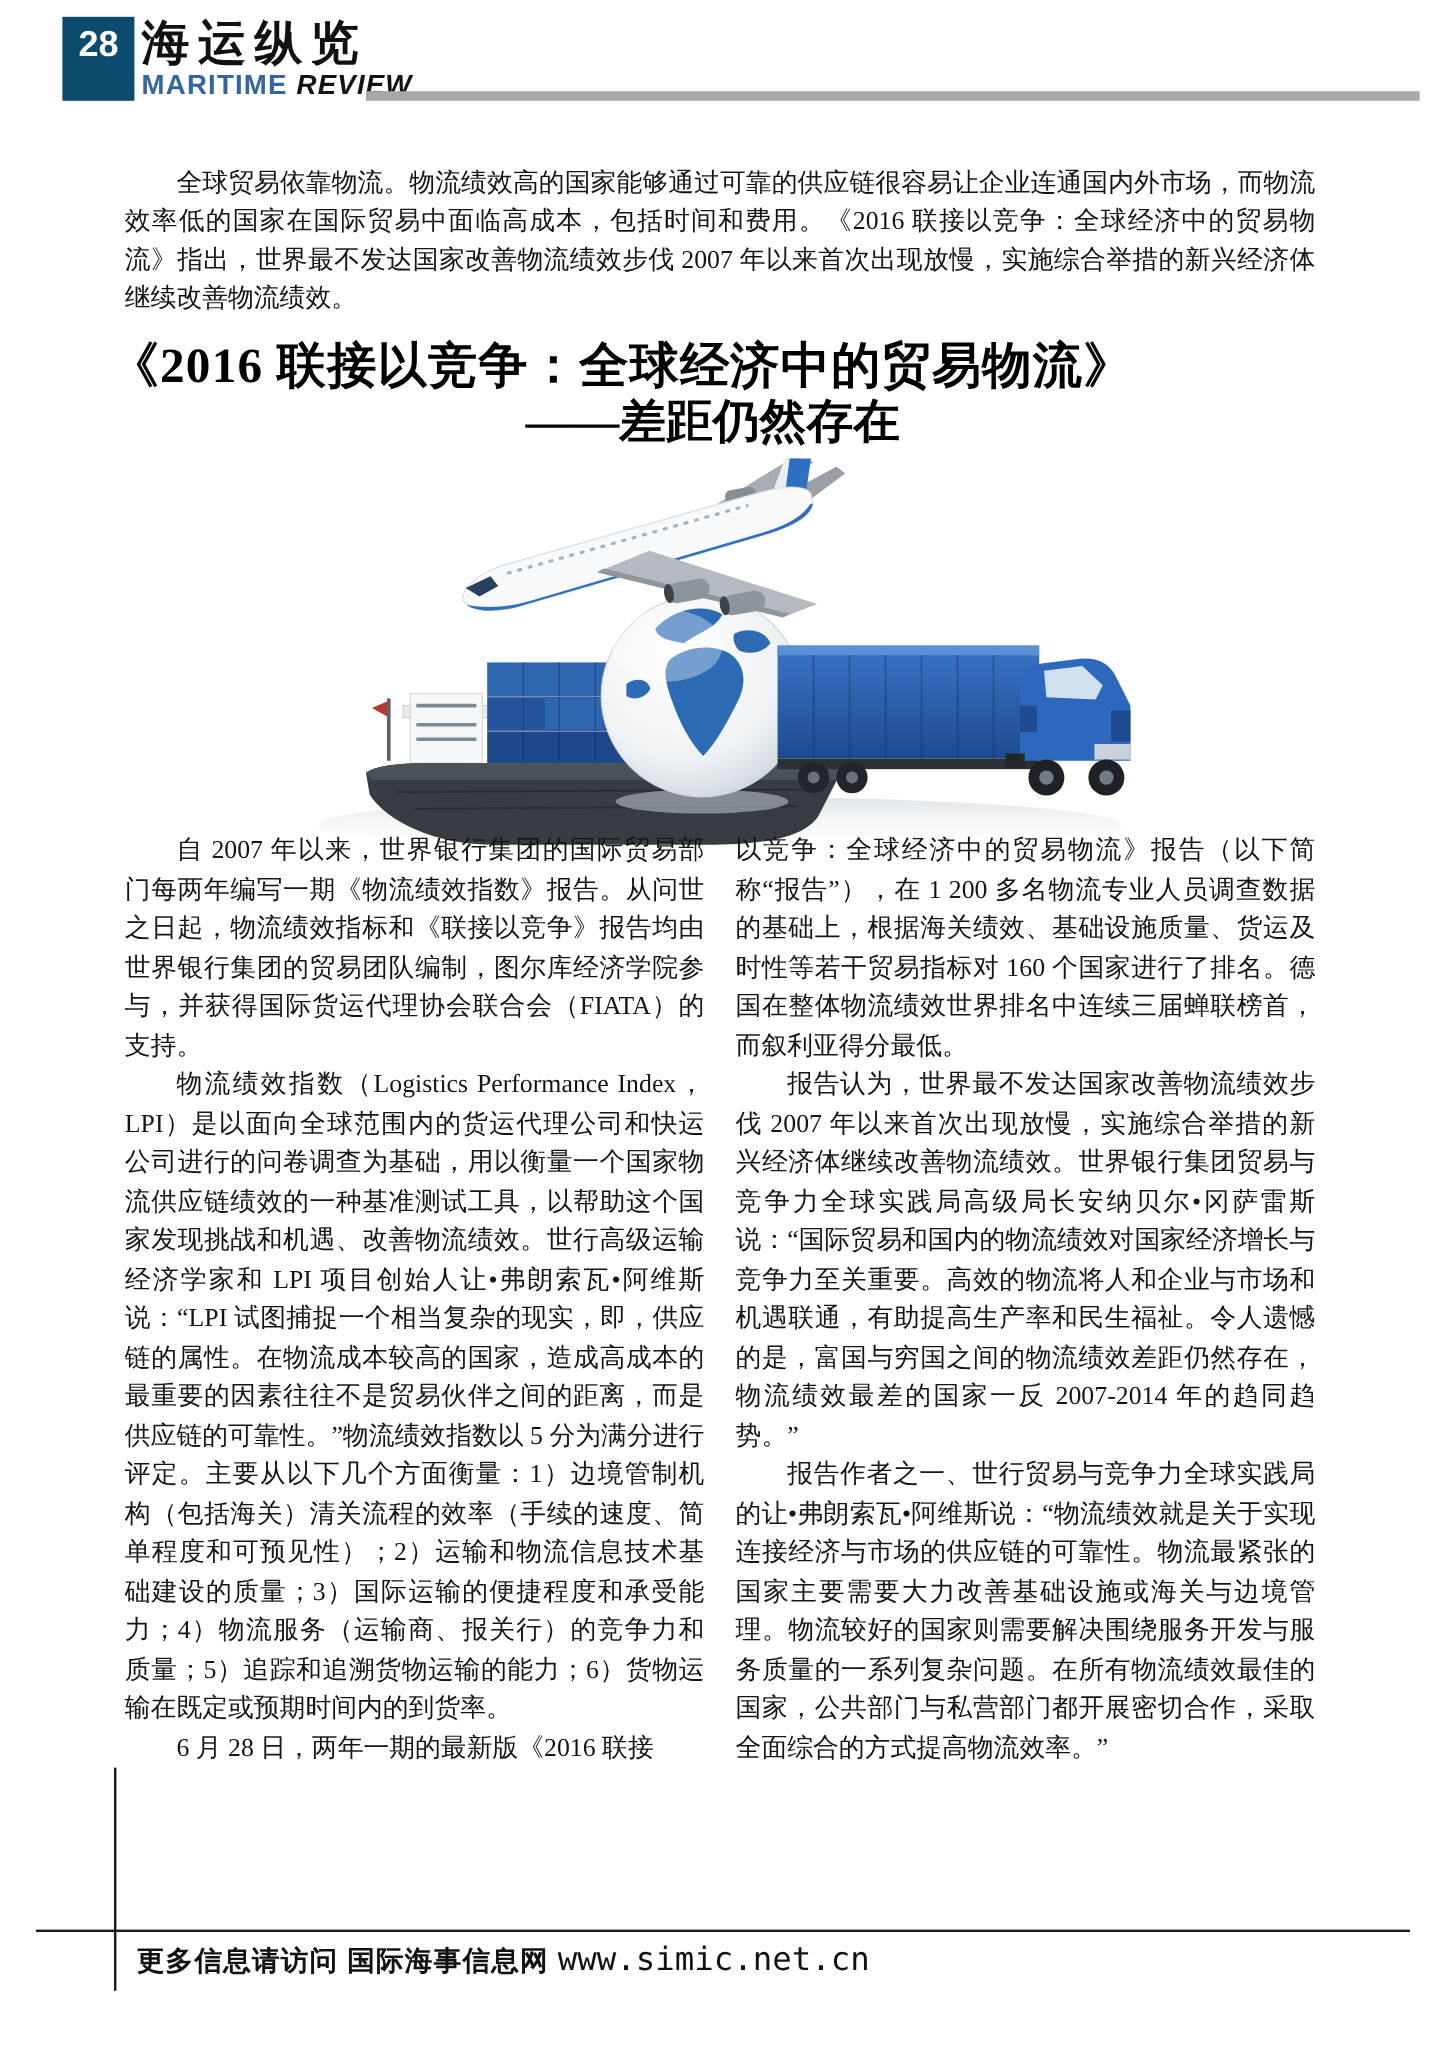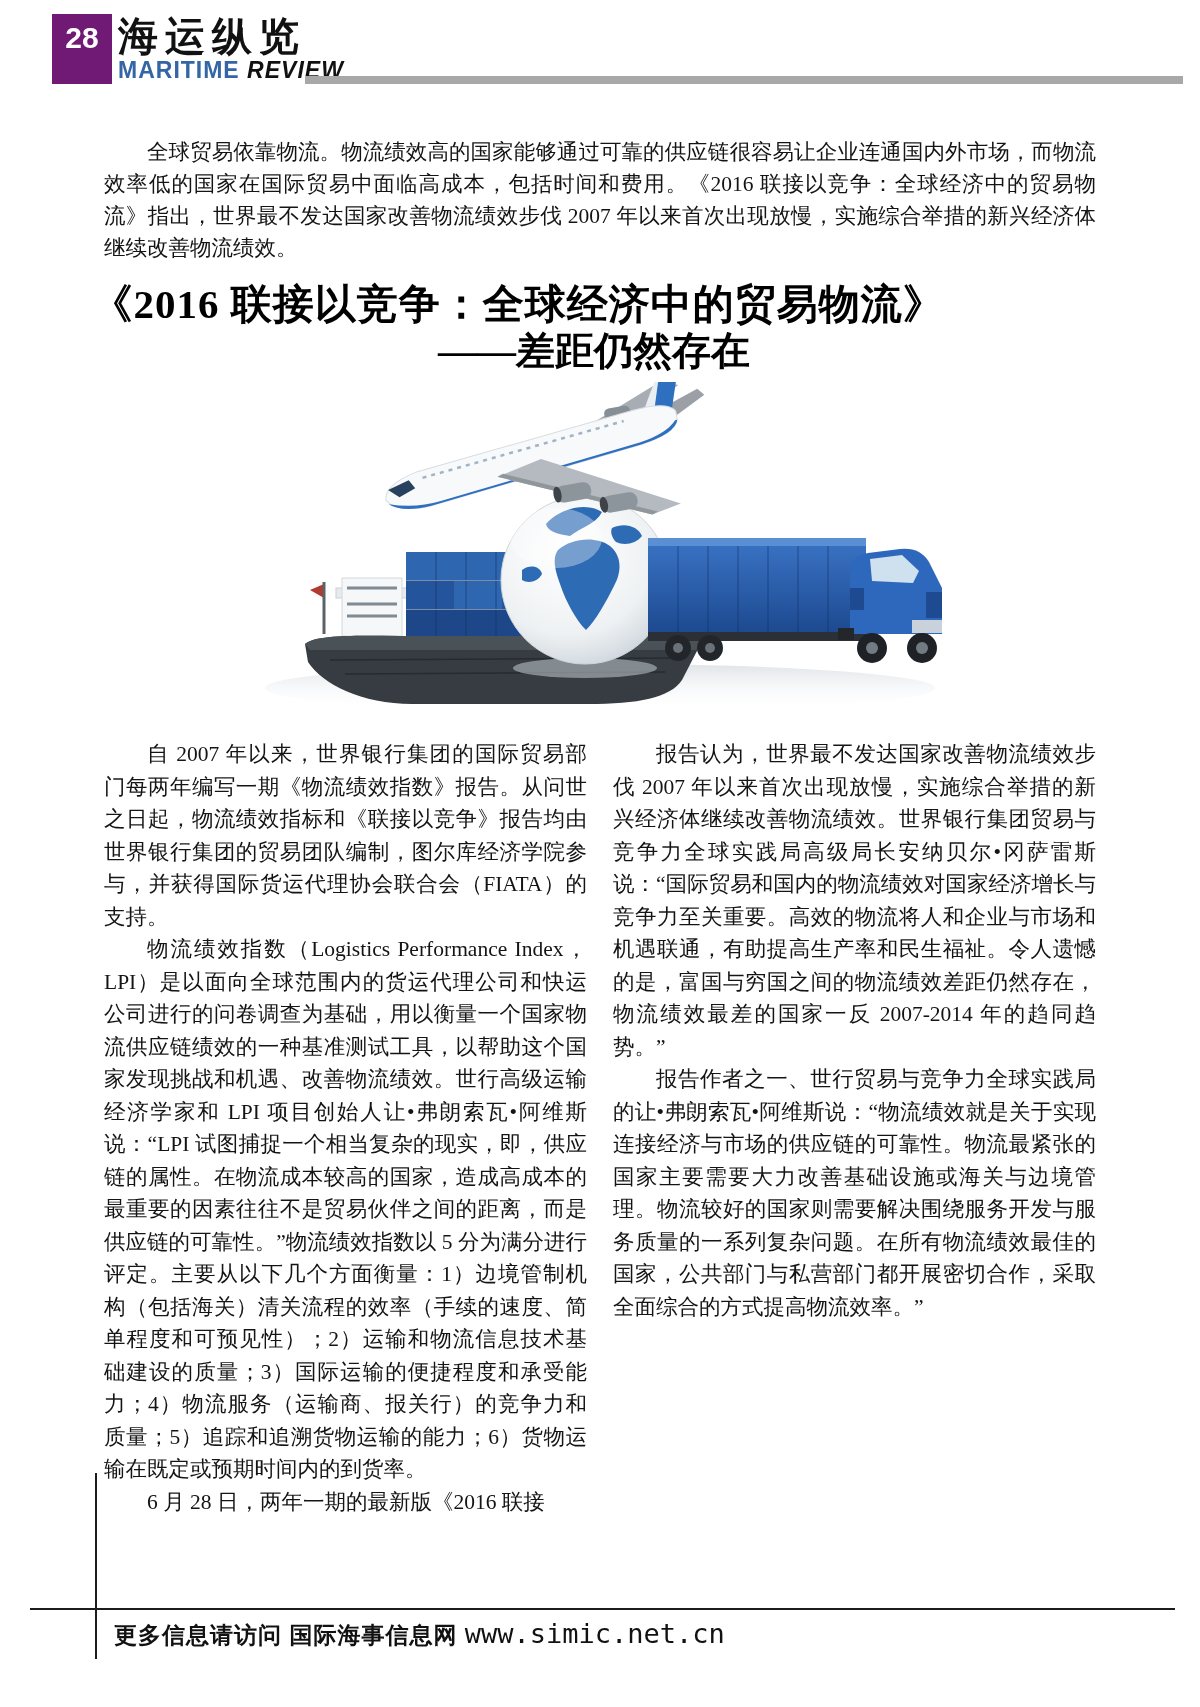--- a/index.html
+++ b/index.html
@@ -3,21 +3,21 @@
 <meta charset="utf-8">
 <style>
   html,body{margin:0;padding:0;}
   body{
     width:1200px;height:1707px;position:relative;background:#ffffff;
     font-family:"Liberation Serif", serif;color:#141414;overflow:hidden;
   }
   
   .page-num-box{
     position:absolute;left:52px;top:14px;width:60px;height:70px;
-    background:#701a75;color:#ffffff;text-align:center;
+    background:#0c4a6e;color:#ffffff;text-align:center;
     font-family:"Liberation Sans",sans-serif;font-weight:700;font-size:30px;line-height:48px;
   }
   .masthead{position:absolute;left:118px;top:14px;}
   .masthead-cn{
     font-family:"Liberation Sans",sans-serif;font-weight:700;font-size:40px;
     letter-spacing:7px;color:#111;line-height:44px;
   }
   .masthead-en{
     font-family:"Liberation Sans",sans-serif;font-weight:700;font-size:23px;
     letter-spacing:1px;line-height:24px;margin-top:0px;
@@ -40,21 +40,21 @@
   .article-subtitle{
     position:absolute;left:104px;top:324px;width:980px;text-align:center;
     font-size:39px;font-weight:700;color:#000;
   }
 
   
   .illustration{position:absolute;left:250px;top:382px;width:700px;height:332px;}
 
   
   .body-columns{
-    position:absolute;left:104px;top:738px;width:992px;display:flex;gap:26px;
+    position:absolute;left:104px;top:692px;width:992px;display:flex;gap:26px;
   }
   .col{flex:1;}
   .col p{
     margin:0;font-size:21.5px;line-height:32.5px;text-align:justify;text-indent:2em;
   }
   .col p.no-indent{text-indent:0;}
 
   
   .footer-rule{position:absolute;left:30px;top:1608px;width:1145px;height:2px;background:#1c1c1c;}
   .footer-vline{position:absolute;left:95px;top:1473px;width:2px;height:186px;background:#1c1c1c;}
@@ -222,20 +222,21 @@
 </svg>
 </div>
 
 <div class="body-columns">
   <div class="col">
     <p>自 2007 年以来，世界银行集团的国际贸易部门每两年编写一期《物流绩效指数》报告。从问世之日起，物流绩效指标和《联接以竞争》报告均由世界银行集团的贸易团队编制，图尔库经济学院参与，并获得国际货运代理协会联合会（FIATA）的支持。</p>
     <p>物流绩效指数（Logistics Performance Index，LPI）是以面向全球范围内的货运代理公司和快运公司进行的问卷调查为基础，用以衡量一个国家物流供应链绩效的一种基准测试工具，以帮助这个国家发现挑战和机遇、改善物流绩效。世行高级运输经济学家和 LPI 项目创始人让•弗朗索瓦•阿维斯说：“LPI 试图捕捉一个相当复杂的现实，即，供应链的属性。在物流成本较高的国家，造成高成本的最重要的因素往往不是贸易伙伴之间的距离，而是供应链的可靠性。”物流绩效指数以 5 分为满分进行评定。主要从以下几个方面衡量：1）边境管制机构（包括海关）清关流程的效率（手续的速度、简单程度和可预见性）；2）运输和物流信息技术基础建设的质量；3）国际运输的便捷程度和承受能力；4）物流服务（运输商、报关行）的竞争力和质量；5）追踪和追溯货物运输的能力；6）货物运输在既定或预期时间内的到货率。</p>
     <p>6 月 28 日，两年一期的最新版《2016 联接</p>
   </div>
   <div class="col">
+    <p class="no-indent">以竞争：全球经济中的贸易物流》报告（以下简称“报告”），在 1 200 多名物流专业人员调查数据的基础上，根据海关绩效、基础设施质量、货运及时性等若干贸易指标对 160 个国家进行了排名。德国在整体物流绩效世界排名中连续三届蝉联榜首，而叙利亚得分最低。</p>
     <p>报告认为，世界最不发达国家改善物流绩效步伐 2007 年以来首次出现放慢，实施综合举措的新兴经济体继续改善物流绩效。世界银行集团贸易与竞争力全球实践局高级局长安纳贝尔•冈萨雷斯说：“国际贸易和国内的物流绩效对国家经济增长与竞争力至关重要。高效的物流将人和企业与市场和机遇联通，有助提高生产率和民生福祉。令人遗憾的是，富国与穷国之间的物流绩效差距仍然存在，物流绩效最差的国家一反 2007-2014 年的趋同趋势。”</p>
     <p>报告作者之一、世行贸易与竞争力全球实践局的让•弗朗索瓦•阿维斯说：“物流绩效就是关于实现连接经济与市场的供应链的可靠性。物流最紧张的国家主要需要大力改善基础设施或海关与边境管理。物流较好的国家则需要解决围绕服务开发与服务质量的一系列复杂问题。在所有物流绩效最佳的国家，公共部门与私营部门都开展密切合作，采取全面综合的方式提高物流效率。”</p>
   </div>
 </div>
 
 <div class="footer-rule"></div>
 <div class="footer-vline"></div>
 <div class="footer-text">
   <span>更多信息请访问  国际海事信息网</span>
   <span class="url">www.simic.net.cn</span>

